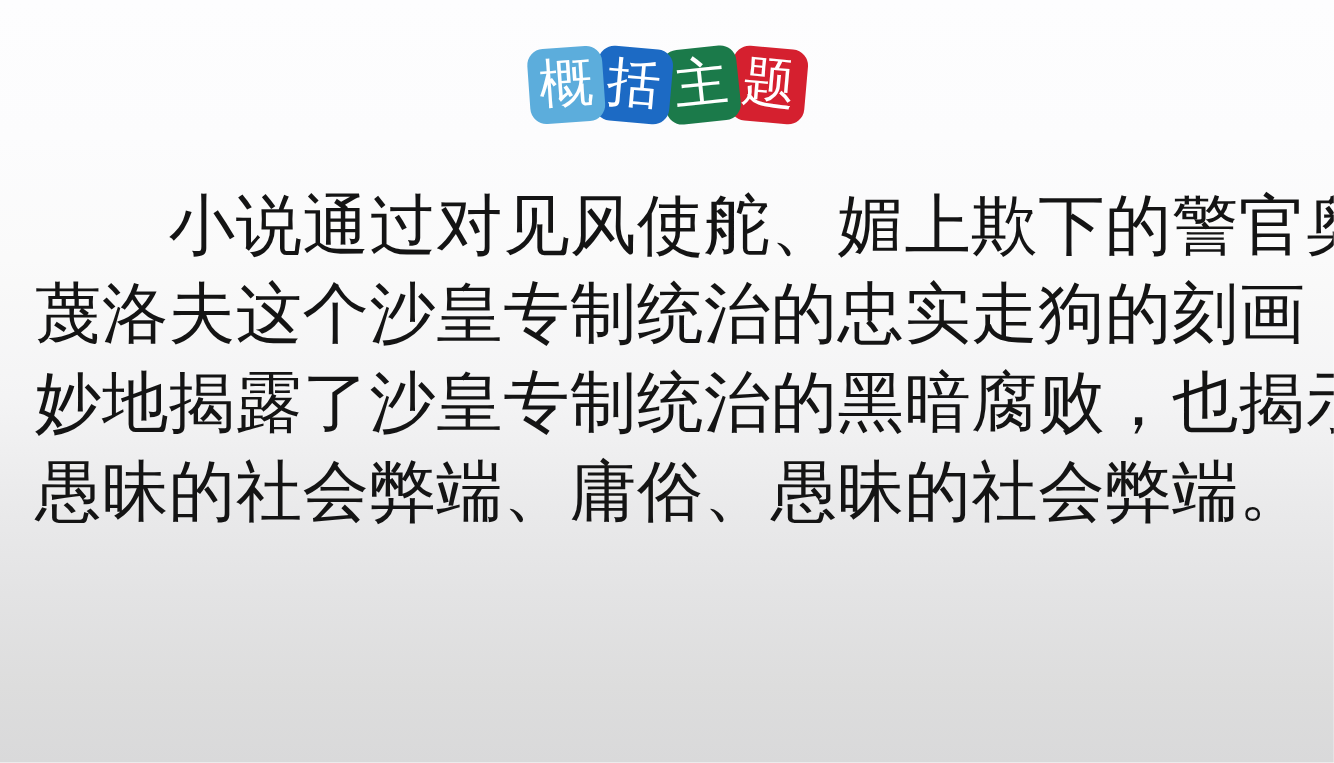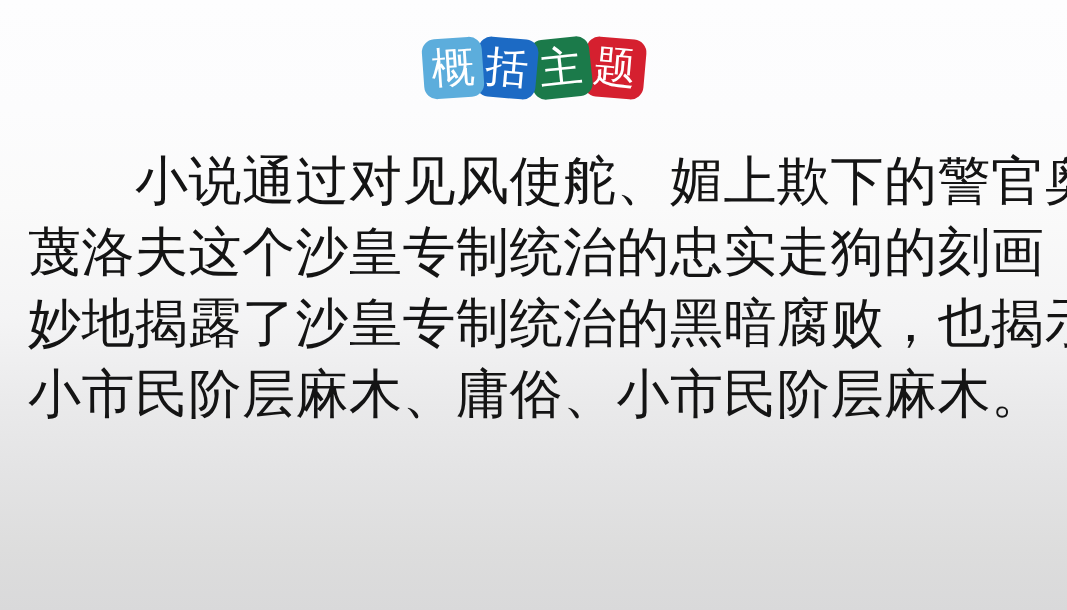--- a/index.html
+++ b/index.html
@@ -111,16 +111,16 @@
     <div class="title-tile" id="tile-3" style="background-color: rgb(213, 32, 47);">
       <span class="glyph">题</span>
     </div>
 
   </div>
 
   <div id="body-text">
     <div class="body-line" style="color: rgb(20, 20, 20);">　　小说通过对见风使舵、媚上欺下的警官奥楚</div>
     <div class="body-line" style="color: rgb(20, 20, 20);">蔑洛夫这个沙皇专制统治的忠实走狗的刻画，巧</div>
     <div class="body-line" style="color: rgb(20, 20, 20);">妙地揭露了沙皇专制统治的黑暗腐败，也揭示了</div>
-    <div class="body-line" style="color: rgb(20, 20, 20);">小市民阶层麻木、庸俗、小市民阶层麻木。</div>
+    <div class="body-line" style="color: rgb(20, 20, 20);">愚昧的社会弊端、庸俗、愚昧的社会弊端。</div>
   </div>
 
 </div>
 
 </body></html>

